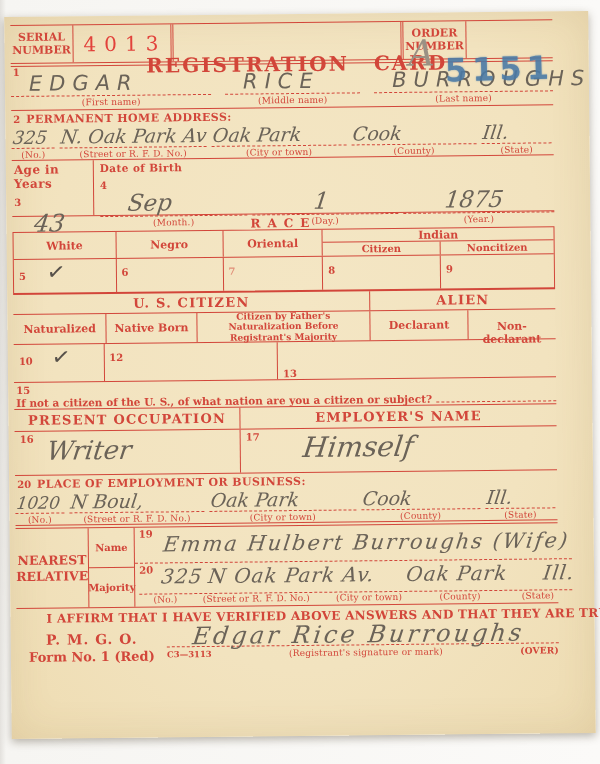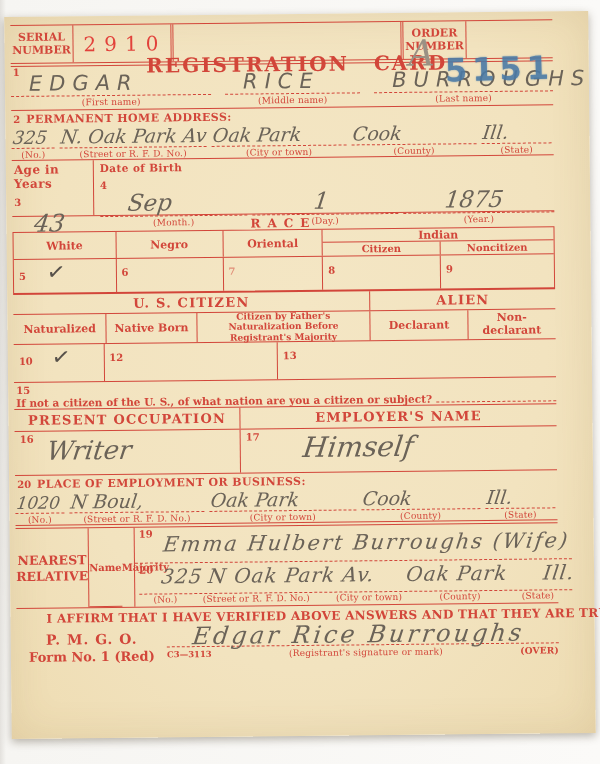--- a/index.html
+++ b/index.html
@@ -96,41 +96,41 @@
 
   
   .cz{border-bottom:1px solid var(--print-red);}
   .cz-head{display:flex;height:20px;border-bottom:1px solid var(--print-red);}
   .cz-head div{display:flex;align-items:center;justify-content:center;}
   .cz-sub{display:flex;height:30px;border-bottom:1px solid var(--print-red);}
   .cz-s{display:flex;align-items:center;justify-content:center;text-align:center;
       border-right:1px solid var(--print-red);color:var(--print-red);font-weight:bold;}
   .cz-nums{display:flex;height:37px;}
   .cz-n{border-right:1px solid var(--print-red);padding:2px 0 0 5px;}
-  .cz-n:last-child,.cz-s:last-child{border-right:none;}
+  .cz-n:last-child,.cz-s:last-child{border-right:none;margin-top:18px;}
 
   
   .q15{padding:2px 0 0 2px;border-bottom:1px solid var(--print-red);height:27px;}
   .q15 .qrow{display:flex;align-items:baseline;}
   .qtext{color:var(--print-red);font-weight:bold;font-size:10.5px;white-space:nowrap;}
   .qdash{flex:1;border-bottom:1px dashed var(--print-red);height:11px;margin-left:4px;}
 
   
   .occ-head{display:flex;height:22px;border-bottom:1px solid var(--print-red);}
   .occ-head div{display:flex;align-items:center;justify-content:center;}
   .occ-vals{display:flex;height:44px;border-bottom:1px solid var(--print-red);}
   .occ-c{padding:2px 0 0 5px;display:flex;gap:10px;}
   .br{border-right:1px solid var(--print-red);}
 
   
   .rel{display:flex;border-bottom:1px solid var(--print-red);height:80px;}
   .rel-head{width:80px;border-right:1px solid var(--print-red);display:flex;flex-direction:column;
       align-items:center;justify-content:center;color:var(--print-red);font-weight:bold;
       font-size:12.5px;line-height:1.25;}
-  .rel-mid{width:46px;border-right:1px solid var(--print-red);display:flex;flex-direction:row;}
+  .rel-mid{width:46px;border-right:1px solid var(--print-red);display:flex;flex-direction:column;}
   .rel-mid div{flex:1;display:flex;align-items:center;justify-content:center;
       color:var(--print-red);font-weight:bold;font-size:10px;}
   .rel-mid div:first-child{border-bottom:1px solid var(--print-red);}
   .rel-content{flex:1;display:flex;flex-direction:column;}
   .rel-name{height:36px;display:flex;gap:8px;padding:1px 0 0 4px;border-bottom:1px dashed var(--print-red);}
   .rel-addr{flex:1;display:flex;flex-direction:column;padding:1px 0 0 4px;}
   .rel-addr-top{display:flex;gap:6px;flex:1;border-bottom:1px dashed var(--print-red);}
   .rel-lbls{display:flex;height:12px;}
   .rel-lbls span{text-align:center;}
 
@@ -161,21 +161,21 @@
     </div>
 
     <div class="content">
 
       <div class="serial-row">
         <div class="serial-label c">
           <span>SERIAL</span>
           <span>NUMBER</span>
         </div>
         <div class="serial-value c">
-          <span class="hand-red-txt">2910</span>
+          <span class="hand-red-txt">4013</span>
         </div>
         <div class="mid-spacer c"></div>
         <div class="order-label c">
           <span>ORDER</span>
           <span>NUMBER</span>
         </div>
         <div class="stamp-space"></div>
       </div>
       <div class="dbl"></div>
 

